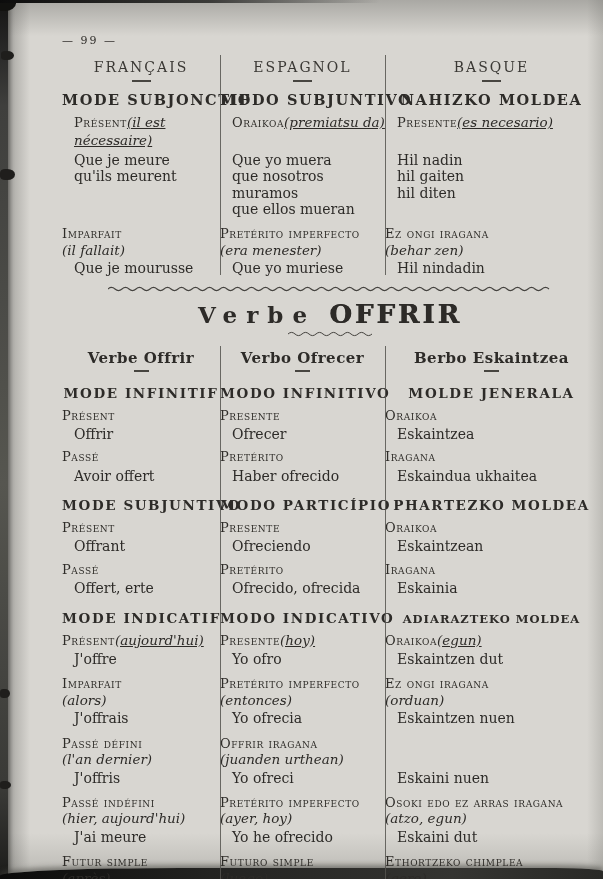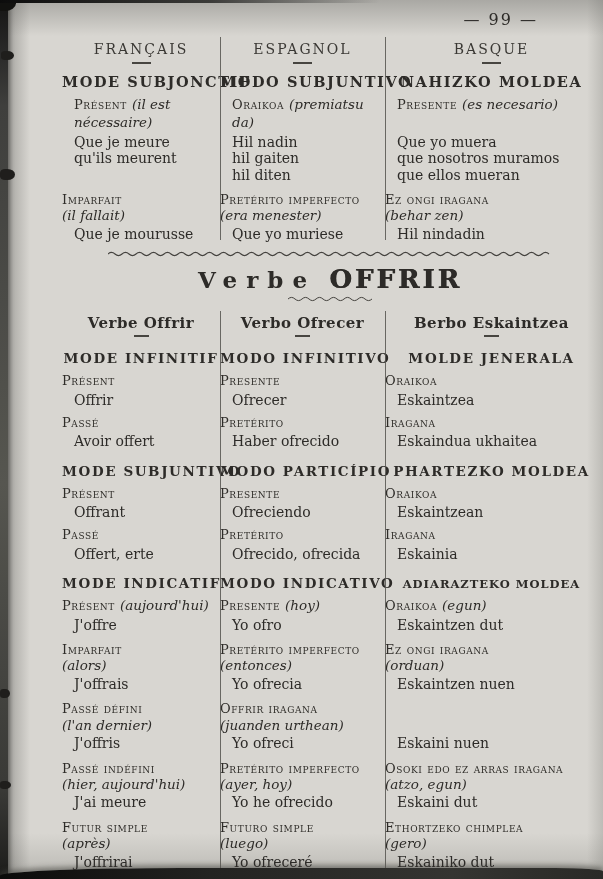--- a/index.html
+++ b/index.html
@@ -30,21 +30,21 @@
   .blob.b2{left:0;top:169px;width:15px;height:11px;}
   .blob.b3{left:0;top:689px;width:10px;height:9px;}
   .blob.b4{left:0;top:781px;width:11px;height:8px;}
   .bottom-band{position:absolute;left:0;right:0;bottom:0;height:11px;
     background:linear-gradient(to right,#0b0b0a,#232321 35%,#343431 75%,#2a2a27);
     border-radius:30% 8% 0 0/70% 30% 0 0;
     box-shadow:0 -3px 5px rgba(70,70,64,.55);}
 
   .content{position:absolute;left:62px;top:0;width:536px;}
 
-  .page-number{margin-top:10px;text-align:right;font-size:16px;letter-spacing:2px;width:476px;}
+  .page-number{margin-top:34px;text-align:left;font-size:11px;letter-spacing:2px;width:476px;}
 
   
   .tbl{position:relative;margin-top:6px;}
   .tbl .vline{position:absolute;top:2px;bottom:2px;width:1px;background:#55534f;opacity:.85;}
   .tbl .vline.v1{left:158px;}
   .tbl .vline.v2{left:323px;}
   .row{display:grid;grid-template-columns:158px 165px 1fr;}
   .cell{min-width:0;}
 
   .row.headers .cell{text-align:center;padding-top:4px;}
@@ -54,21 +54,21 @@
   .tbl.main .hdash{width:15px;margin-top:3px;}
 
   .row.mode .cell{padding-top:13px;text-align:center;font-weight:bold;
     font-size:13.5px;letter-spacing:1.6px;white-space:nowrap;}
   .tbl.top .row.mode .cell{font-size:14.5px;padding-top:9px;}
   .row.mode .cell.eu-small{font-size:11.5px;letter-spacing:1px;padding-top:15px;}
 
   .row.tense .cell{padding-top:5px;line-height:1.15;}
   .row.tense.align-left .cell{text-align:left;padding-left:12px;}
   .tlabel{font-variant:small-caps;font-size:13px;letter-spacing:.6px;color:#2f2d29;}
-  span.tnote{margin-left:5px;}
+  span.tnote{text-decoration:underline;}
   .tnote{font-style:italic;font-size:13.5px;}
   .row.tense.stacked .cell{padding-top:7px;}
 
   .row.forms .cell{padding-top:2px;padding-left:12px;text-align:left;font-size:14px;line-height:1.17;}
   .tbl.top .row.forms .cell{font-size:14px;}
 
   
   .wave-rule{display:block;margin:8px auto 0 auto;}
   .verb-title{margin-top:5px;text-align:center;white-space:nowrap;}
   .verb-title .t-left{font-size:23px;font-weight:bold;letter-spacing:9px;}
@@ -109,28 +109,28 @@
           <div class="cell tense-cell"><span class="tlabel">Présent</span><span class="tnote">(il est nécessaire)</span></div>
           <div class="cell tense-cell"><span class="tlabel">Oraikoa</span><span class="tnote">(premiatsu da)</span></div>
           <div class="cell tense-cell"><span class="tlabel">Presente</span><span class="tnote">(es necesario)</span></div>
         </div>
         <div class="row forms">
           <div class="cell forms-cell">
             <div class="form-line">Que je meure</div>
             <div class="form-line">qu'ils meurent</div>
           </div>
           <div class="cell forms-cell">
+            <div class="form-line">Que yo muera</div>
+            <div class="form-line">que nosotros muramos</div>
+            <div class="form-line">que ellos mueran</div>
+          </div>
+          <div class="cell forms-cell">
             <div class="form-line">Hil nadin</div>
             <div class="form-line">hil gaiten</div>
             <div class="form-line">hil diten</div>
-          </div>
-          <div class="cell forms-cell">
-            <div class="form-line">Que yo muera</div>
-            <div class="form-line">que nosotros muramos</div>
-            <div class="form-line">que ellos mueran</div>
           </div>
         </div>
         <div class="row tense stacked">
           <div class="cell tense-cell"><span class="tlabel">Imparfait</span><div class="tnote">(il fallait)</div></div>
           <div class="cell tense-cell"><span class="tlabel">Pretérito imperfecto</span><div class="tnote">(era menester)</div></div>
           <div class="cell tense-cell"><span class="tlabel">Ez ongi iragana</span><div class="tnote">(behar zen)</div></div>
         </div>
         <div class="row forms">
           <div class="cell forms-cell">
             <div class="form-line">Que je mourusse</div>

